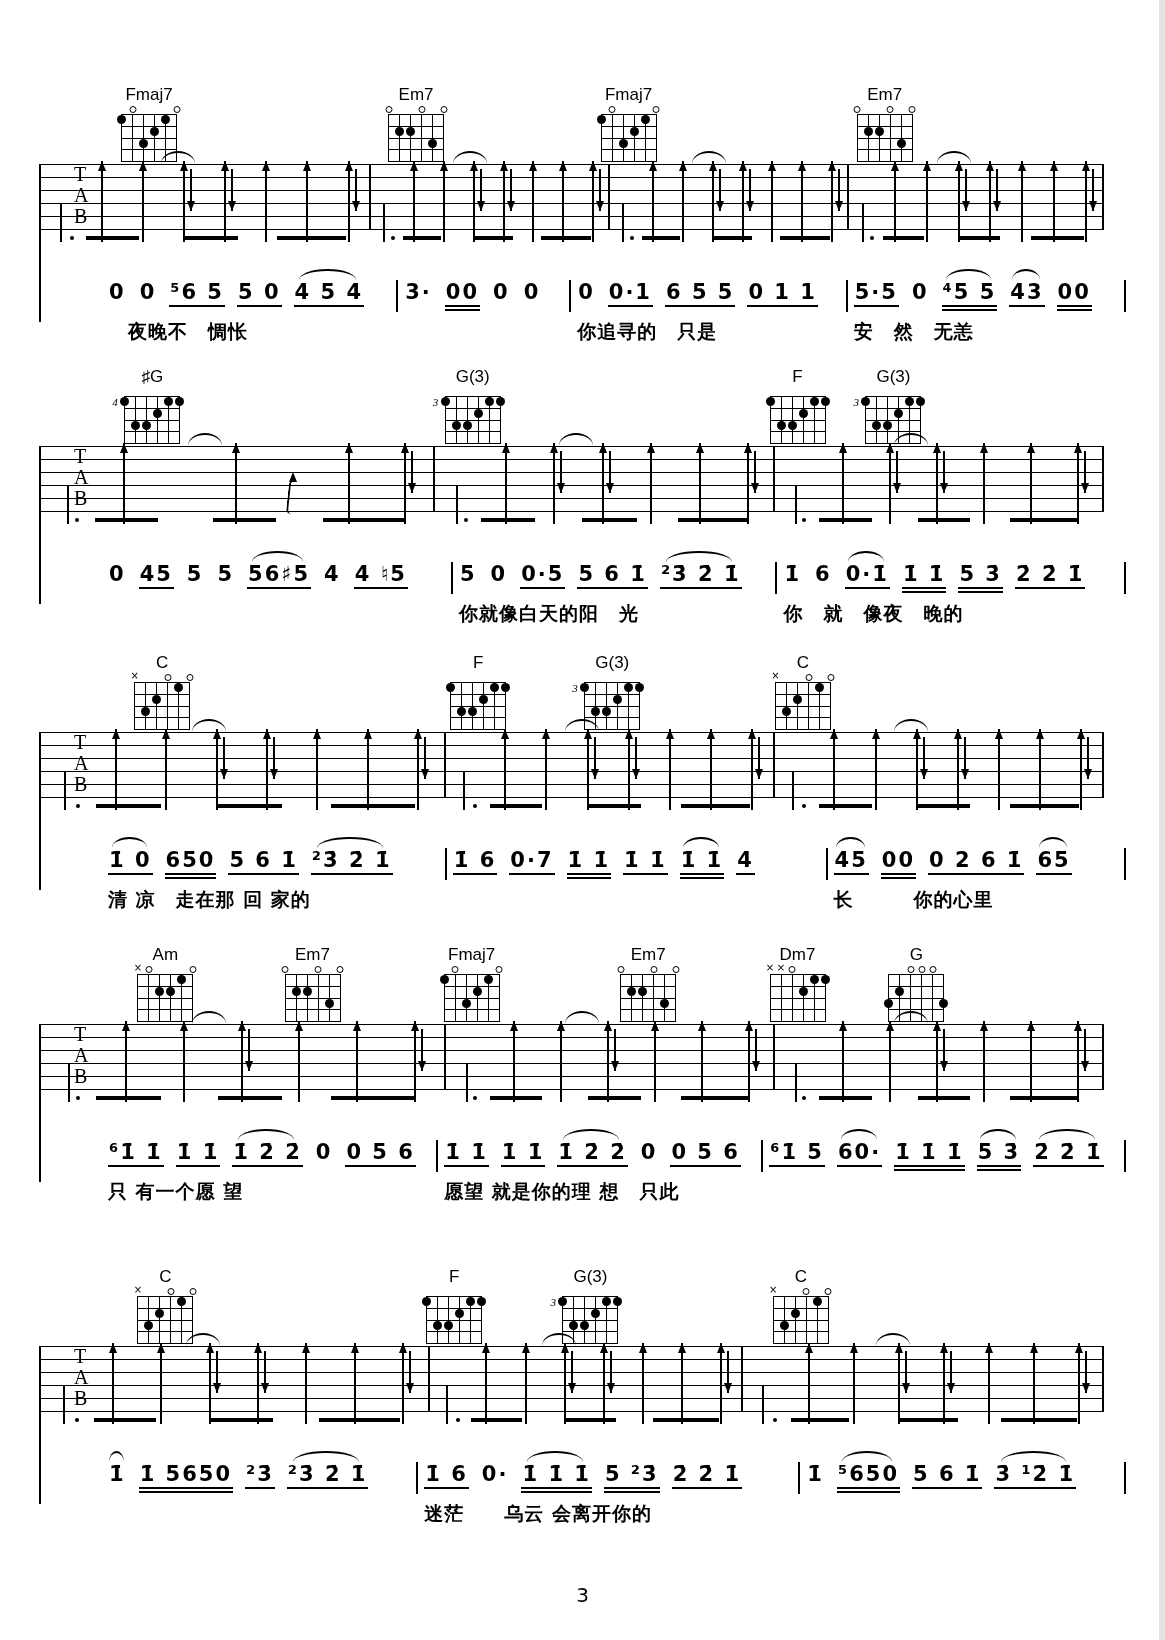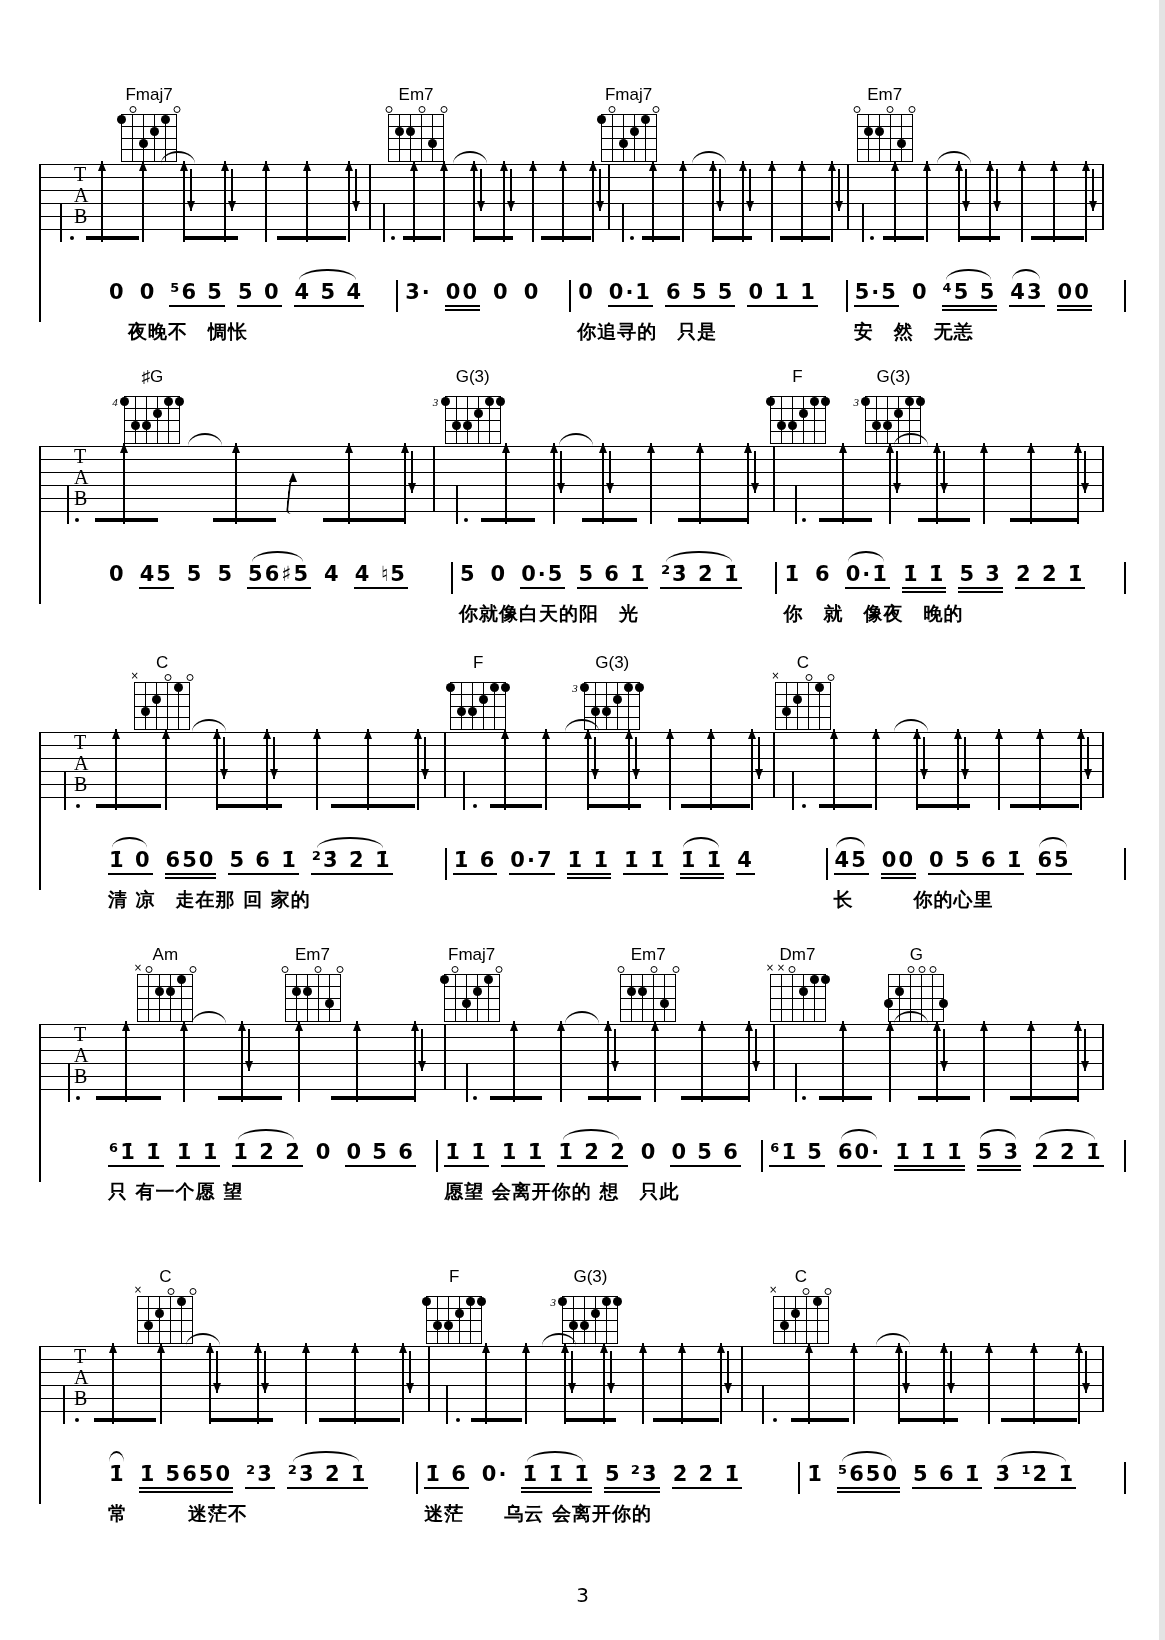--- a/index.html
+++ b/index.html
@@ -553,21 +553,21 @@
           <div class="mm" style="flex-grow: 5;">
             <div class="mgroups"><div class="grp u1">1̇ 0<div class="gtie"></div></div><div class="grp u2">650</div><div class="grp u1">5 6 1̇</div><div class="grp u1">²3̇ 2̇ 1̇<div class="gtie"></div></div></div>
             <div class="mlyr">清 凉　走在那 回 家的</div>
           </div>
           <div class="msep"></div>
           <div class="mm" style="flex-grow: 7;">
             <div class="mgroups"><div class="grp u1">1̇ 6</div><div class="grp u1">0·7</div><div class="grp u2">1̇ 1̇</div><div class="grp u1">1̇ 1̇</div><div class="grp u2">1̇ 1̇<div class="gtie"></div></div><div class="grp u1">4</div></div>
           </div>
           <div class="msep"></div>
           <div class="mm" style="flex-grow: 5;">
-            <div class="mgroups"><div class="grp u1">45<div class="gtie"></div></div><div class="grp u2">00</div><div class="grp u1">0 5 6 1̇</div><div class="grp u1">65<div class="gtie"></div></div></div>
+            <div class="mgroups"><div class="grp u1">45<div class="gtie"></div></div><div class="grp u2">00</div><div class="grp u1">0 2 6 1̇</div><div class="grp u1">65<div class="gtie"></div></div></div>
             <div class="mlyr">长　　　你的心里</div>
           </div>
           <div class="msep"></div>
         </div>
       </div>
       <div class="system" style="top: 940px; height: 262px;">
         <div class="sysrule"></div>
         <div class="chords">
           <div class="chord" style="left: 11.5%;">
             <div class="cname">Am</div>
@@ -726,21 +726,21 @@
           </div>
         </div>
         <div class="melody">
           <div class="mm" style="flex-grow: 6;">
             <div class="mgroups"><div class="grp u1">⁶1̇ 1̇</div><div class="grp u1">1̇ 1̇</div><div class="grp u1">1̇ 2̇ 2̇<div class="gtie"></div></div><div class="grp">0</div><div class="grp u1">0 5 6</div></div>
             <div class="mlyr">只 有一个愿 望</div>
           </div>
           <div class="msep"></div>
           <div class="mm" style="flex-grow: 6;">
             <div class="mgroups"><div class="grp u1">1̇ 1̇</div><div class="grp u1">1̇ 1̇</div><div class="grp u1">1̇ 2̇ 2̇<div class="gtie"></div></div><div class="grp">0</div><div class="grp u1">0 5 6</div></div>
-            <div class="mlyr">愿望 会离开你的 想　只此</div>
+            <div class="mlyr">愿望 就是你的理 想　只此</div>
           </div>
           <div class="msep"></div>
           <div class="mm" style="flex-grow: 6;">
             <div class="mgroups"><div class="grp u1">⁶1̇ 5</div><div class="grp u1">60·<div class="gtie"></div></div><div class="grp u2">1̇ 1̇ 1̇</div><div class="grp u2">5 3̇<div class="gtie"></div></div><div class="grp u1">2̇ 2̇ 1̇<div class="gtie"></div></div></div>
           </div>
           <div class="msep"></div>
         </div>
       </div>
       <div class="system" style="top: 1262px; height: 262px;">
         <div class="sysrule"></div>
@@ -882,21 +882,20 @@
             <div class="slur" style="left: 42%;"></div>
             <div class="bdot" style="left: 9%;"></div>
             <div class="beam" style="left: 14%; width: 16%;"></div>
             <div class="beam" style="left: 44%; width: 16%;"></div>
             <div class="beam" style="left: 72%; width: 21%;"></div>
           </div>
         </div>
         <div class="melody">
           <div class="mm" style="flex-grow: 5;">
             <div class="mgroups"><div class="grp">1̇<div class="gtie"></div></div><div class="grp u2">1̇ 5650</div><div class="grp u1">²3̇</div><div class="grp u1">²3̇ 2̇ 1̇<div class="gtie"></div></div></div>
-            <div class="mlyr">常　　　迷茫不</div>
           </div>
           <div class="msep"></div>
           <div class="mm" style="flex-grow: 6;">
             <div class="mgroups"><div class="grp u1">1̇ 6</div><div class="grp">0·</div><div class="grp u2">1̇ 1̇ 1̇<div class="gtie"></div></div><div class="grp u2">5 ²3̇</div><div class="grp u1">2̇ 2̇ 1̇</div></div>
             <div class="mlyr">迷茫　　乌云 会离开你的</div>
           </div>
           <div class="msep"></div>
           <div class="mm" style="flex-grow: 5;">
             <div class="mgroups"><div class="grp">1̇</div><div class="grp u2">⁵650<div class="gtie"></div></div><div class="grp u1">5 6 1̇</div><div class="grp u1">3̇ ¹2̇ 1̇<div class="gtie"></div></div></div>
           </div>

